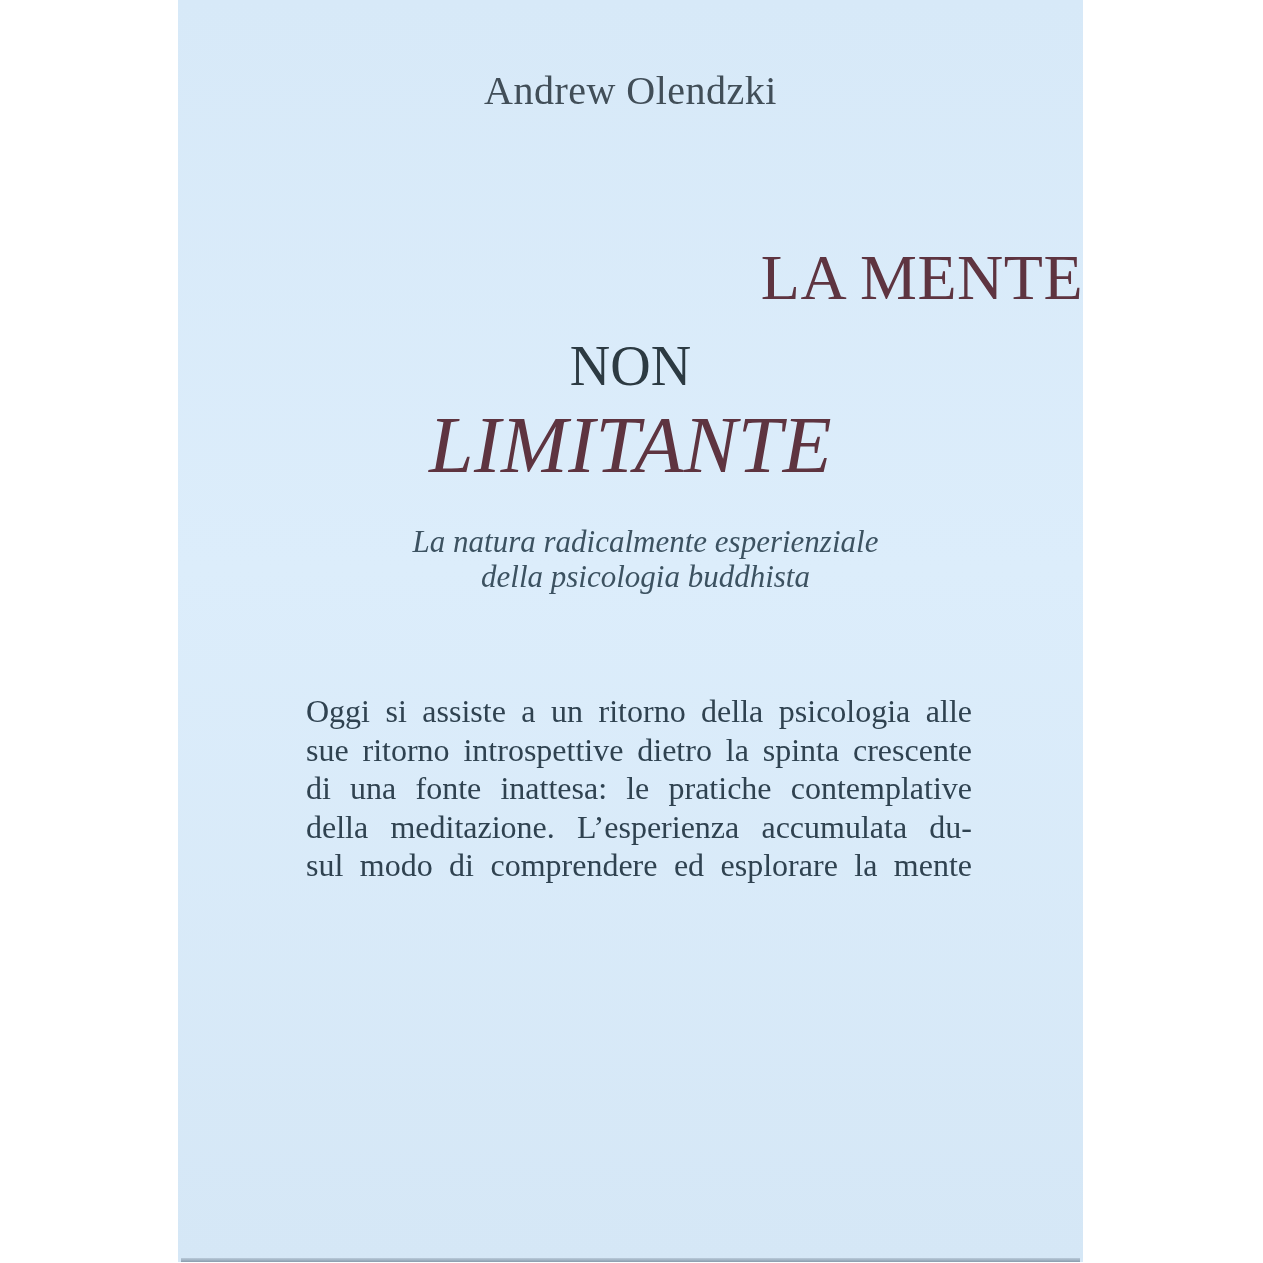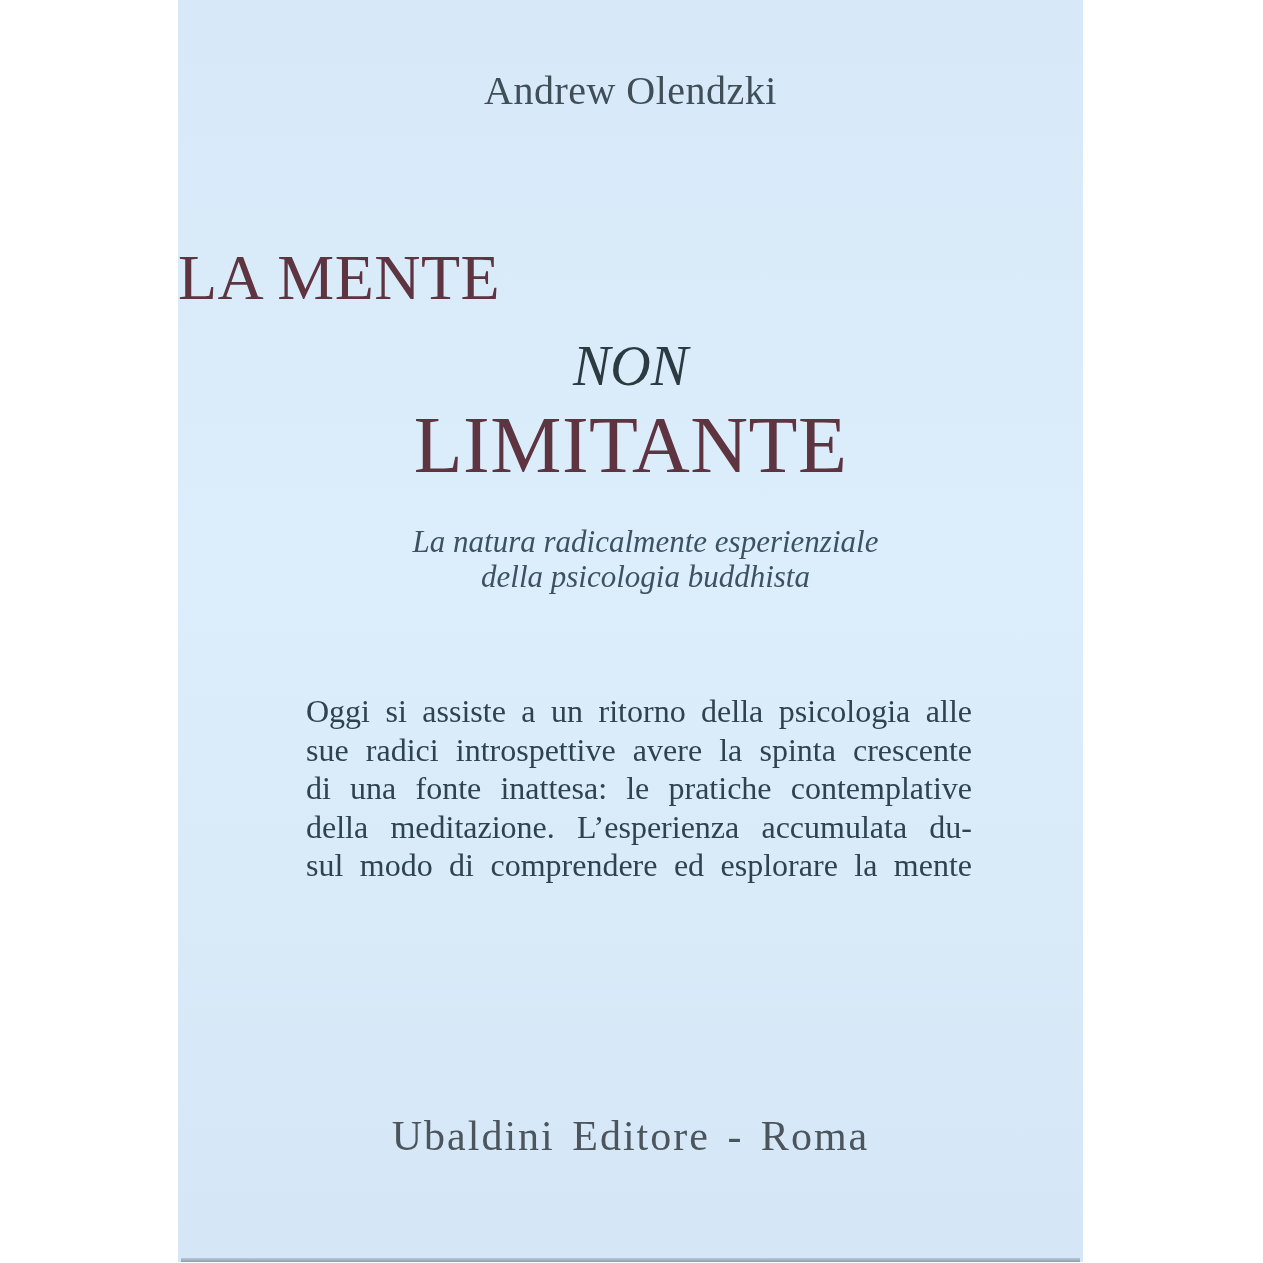--- a/index.html
+++ b/index.html
@@ -40,44 +40,44 @@
     text-align: center;
     font-size: 40px;
     letter-spacing: 0.5px;
     color: #414e58;
   }
   .title-line-1 {
     position: absolute;
     top: 241px;
     left: 0;
     right: 0;
-    text-align: left;
+    text-align: right;
     font-size: 64px;
     color: #5e3440;
     letter-spacing: 0.5px;
   }
   .title-line-2 {
     position: absolute;
     top: 334px;
     left: 0;
     right: 0;
     text-align: center;
     font-size: 56px;
-    font-style: italic;
     color: #2c3a42;
   }
   .title-line-3 {
     position: absolute;
     top: 400px;
     left: 0;
     right: 0;
     text-align: center;
     font-size: 80px;
     color: #5e3440;
     letter-spacing: 0.5px;
+    font-style: italic;
   }
   .subtitle {
     position: absolute;
     top: 524px;
     left: 0;
     right: 0;
     text-align: center;
     font-style: italic;
     font-size: 31px;
     line-height: 35px;
@@ -127,23 +127,22 @@
 
     <div class="title-line-3">LIMITANTE</div>
 
     <div class="subtitle">
       <div>La natura radicalmente esperienziale</div>
       <div>della psicologia buddhista</div>
     </div>
 
     <div class="body-text">
       <div class="body-line">Oggi si assiste a un ritorno della psicologia alle</div>
-      <div class="body-line">sue radici introspettive avere la spinta crescente</div>
+      <div class="body-line">sue ritorno introspettive dietro la spinta crescente</div>
       <div class="body-line">di una fonte inattesa: le pratiche contemplative</div>
       <div class="body-line">della meditazione. L’esperienza accumulata du-</div>
       <div class="body-line">sul modo di comprendere ed esplorare la mente</div>
     </div>
 
-    <div class="publisher">Ubaldini Editore - Roma</div>
 
     <div class="cover-bottom-edge"></div>
   </div>
 </div>
 
 </body></html>

